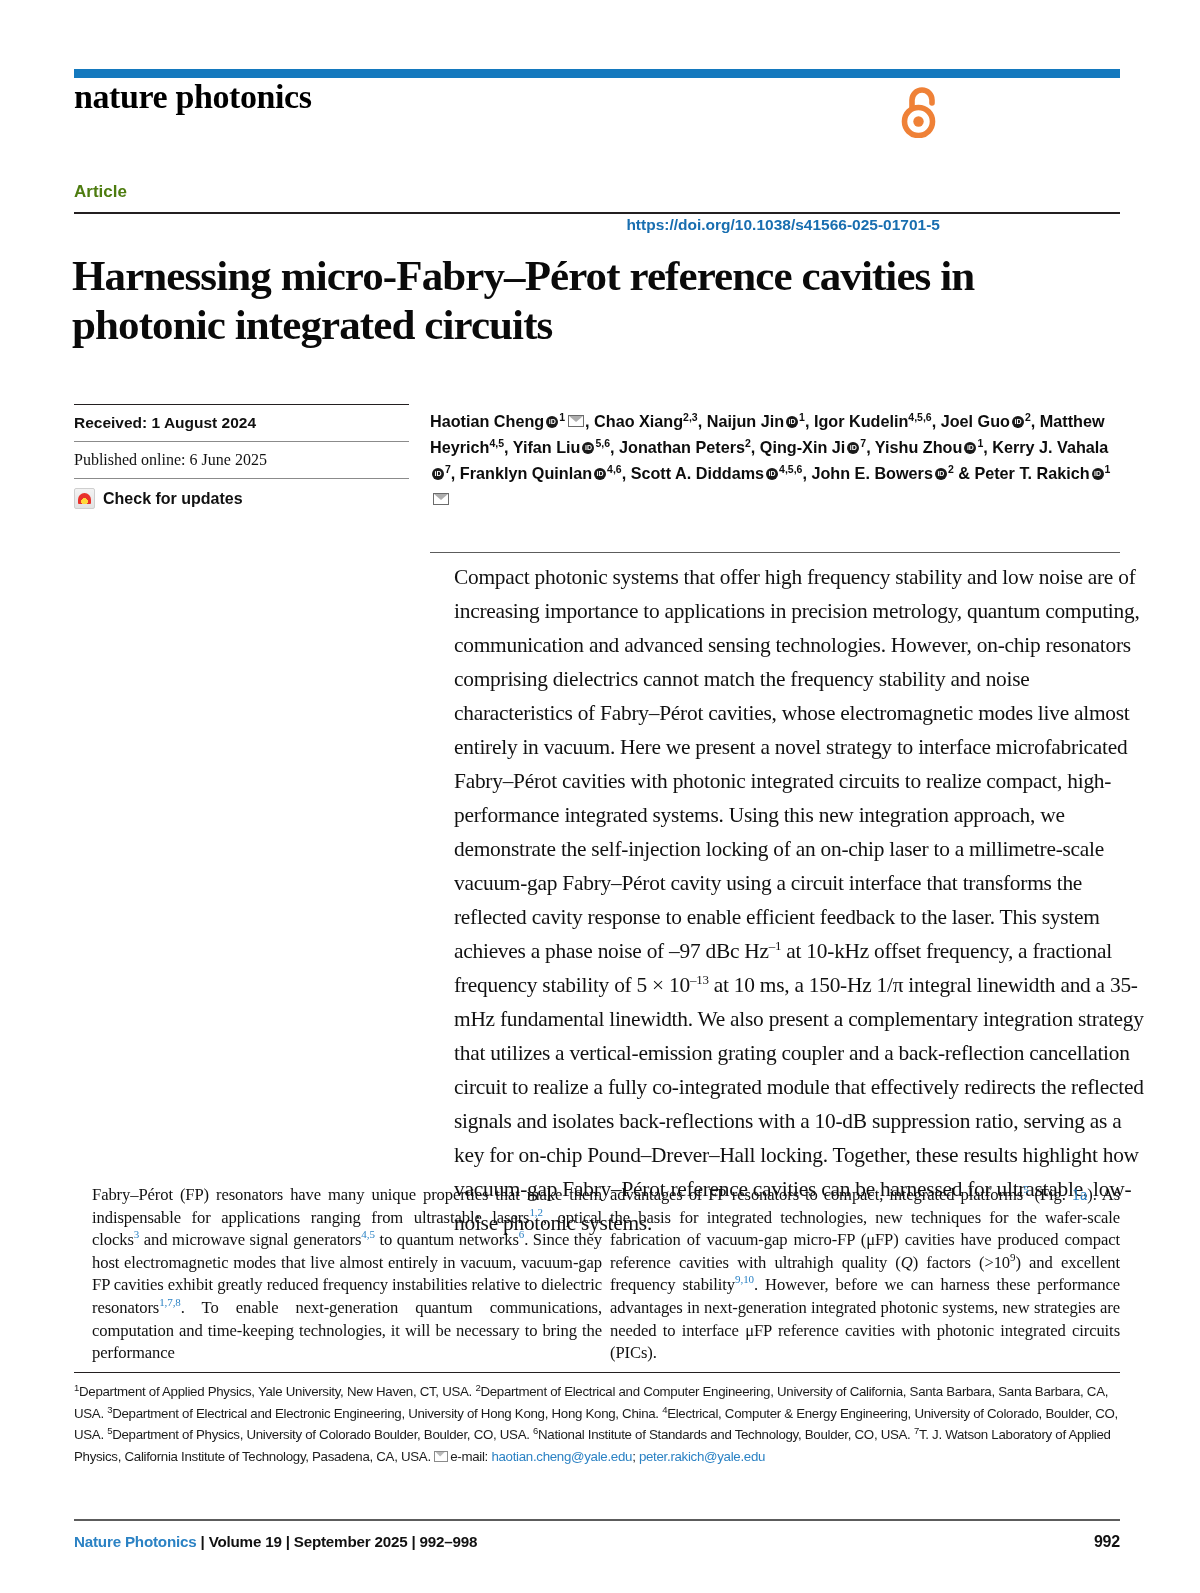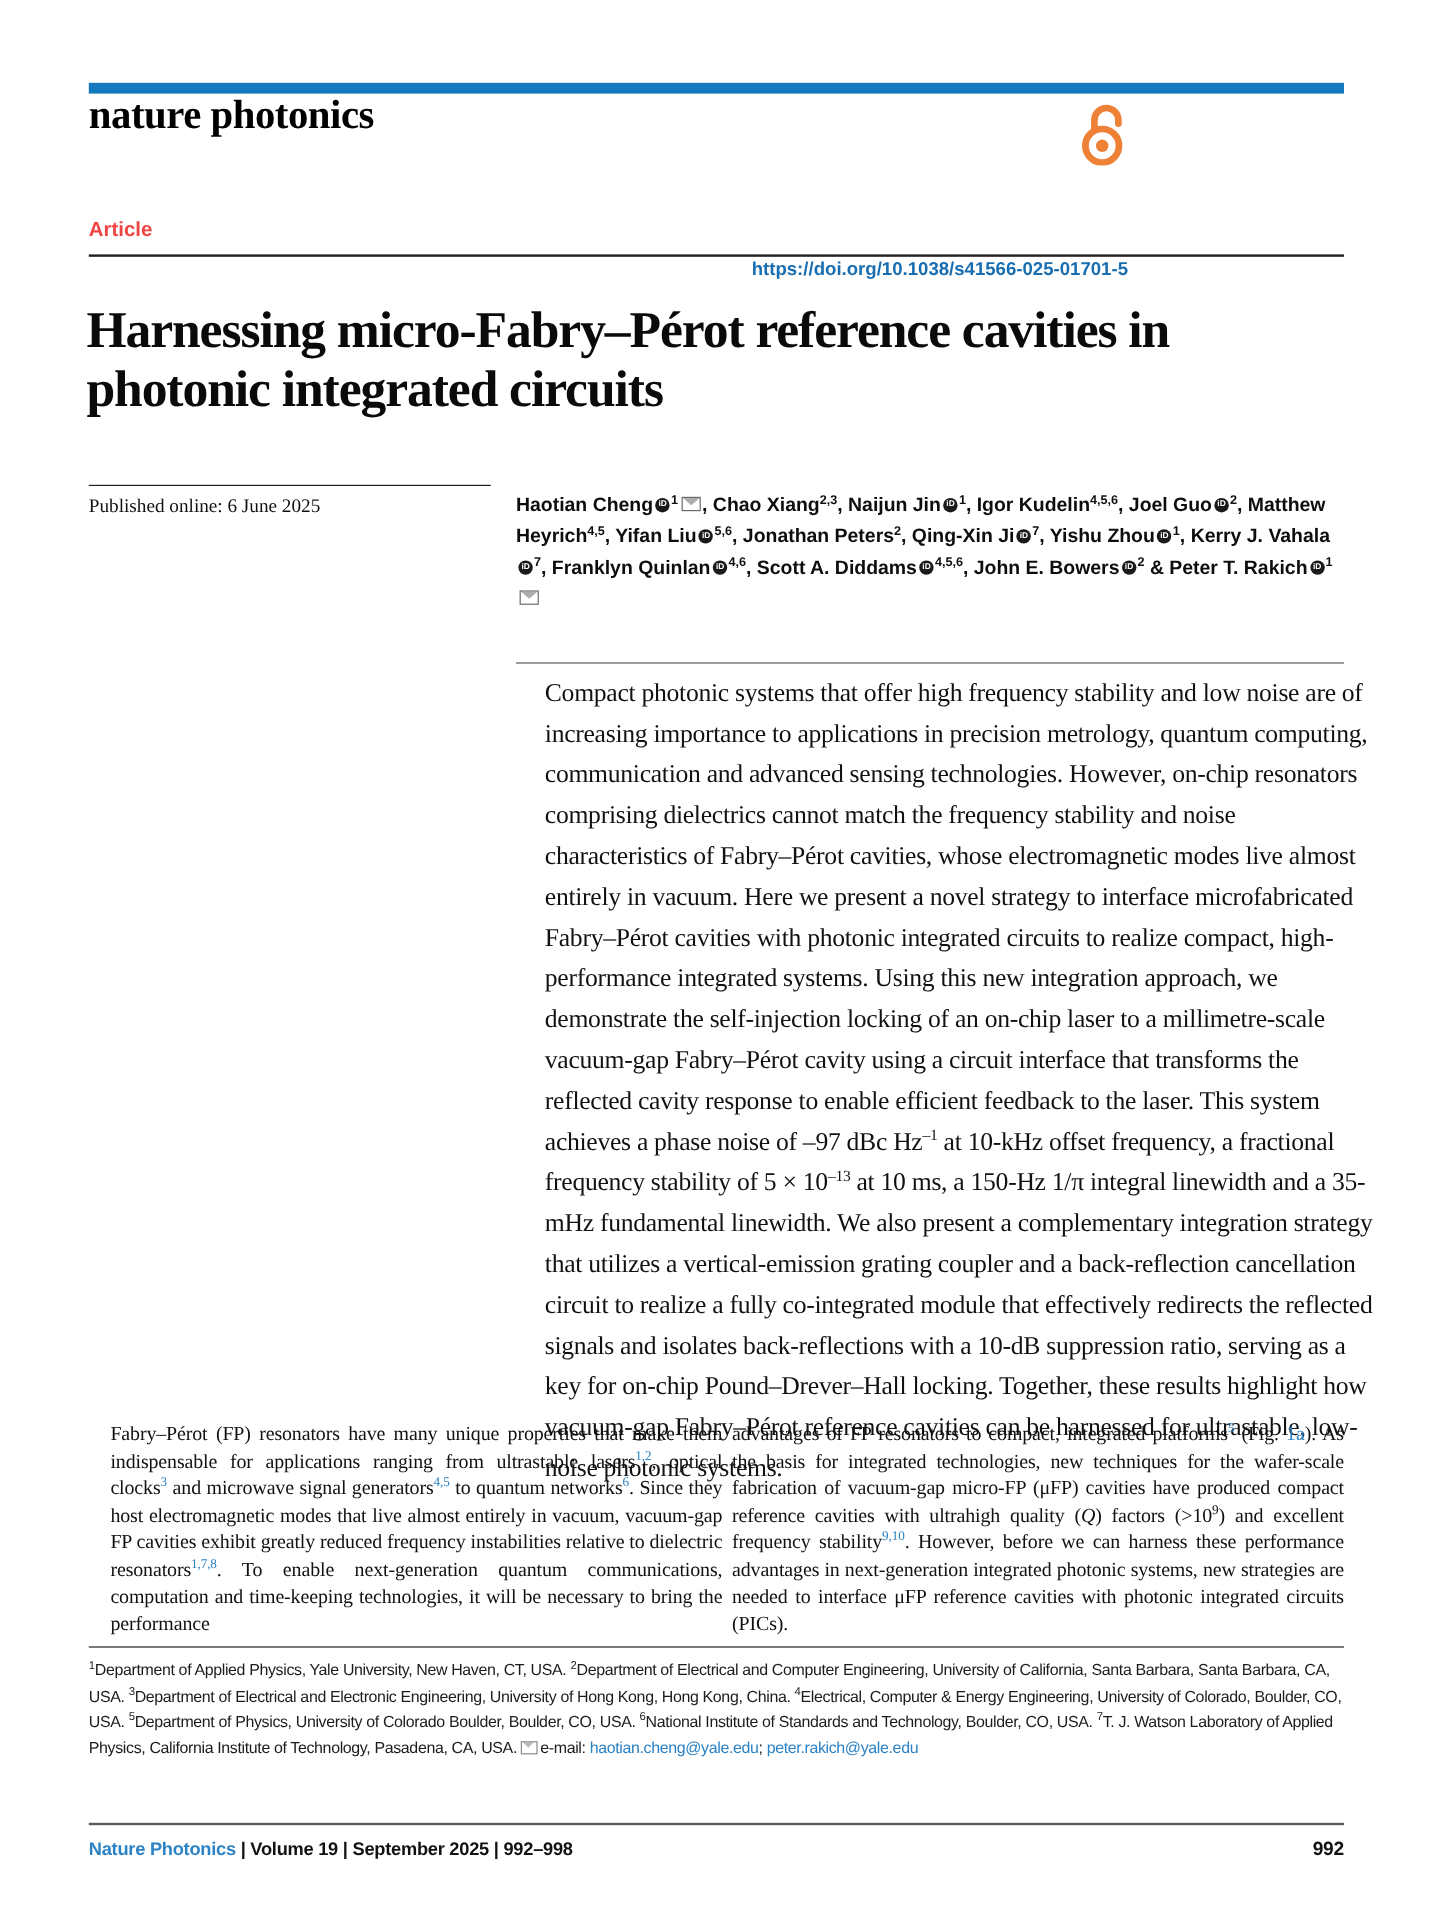--- a/index.html
+++ b/index.html
@@ -45,21 +45,21 @@
     width: 40px; height: 52px;
   }
 
   
   .kicker {
     position: absolute;
     left: 74px; top: 182px;
     font-family: "Liberation Sans", sans-serif;
     font-weight: 700;
     font-size: 17px;
-    color: #ef4444;
+    color: #4d7c0f;
   }
   .doi {
     position: absolute;
     right: 78px; top: 184px;
     font-family: "Liberation Sans", sans-serif;
     font-weight: 700;
     font-size: 15.5px;
     color: #186eb0;
     text-decoration: none;
     white-space: nowrap;
@@ -318,21 +318,28 @@
   </svg>
 
   <div class="kicker">Article</div>
   <a class="doi" href="#">https://doi.org/10.1038/s41566-025-01701-5</a>
   <div class="rule-top"></div>
 
   <h1 class="title">Harnessing micro-Fabry–Pérot reference cavities in photonic integrated circuits</h1>
 
   <div class="meta">
     <div class="meta-row">
+      <span class="meta-sans">Received: 1 August 2024</span>
+    </div>
+    <div class="meta-row">
       <span class="meta-serif">Published online: 6 June 2025</span>
+    </div>
+    <div class="meta-row cfu">
+      <span class="cfu-badge"></span>
+      <span class="cfu-label">Check for updates</span>
     </div>
   </div>
 
   <div class="authors"><span>Haotian Cheng</span><span class="orcid"></span><sup>1</sup><span class="envelope"></span><span>, Chao Xiang</span><sup>2,3</sup><span>, Naijun Jin</span><span class="orcid"></span><sup>1</sup><span>, Igor Kudelin</span><sup>4,5,6</sup><span>, Joel Guo</span><span class="orcid"></span><sup>2</sup>, <span>Matthew Heyrich</span><sup>4,5</sup><span>, Yifan Liu</span><span class="orcid"></span><sup>5,6</sup><span>, Jonathan Peters</span><sup>2</sup><span>, Qing-Xin Ji</span><span class="orcid"></span><sup>7</sup>, <span>Yishu Zhou</span><span class="orcid"></span><sup>1</sup><span>, Kerry J. Vahala</span><span class="orcid"></span><sup>7</sup><span>, Franklyn Quinlan</span><span class="orcid"></span><sup>4,6</sup><span>, Scott A. Diddams</span><span class="orcid"></span><sup>4,5,6</sup>, <span>John E. Bowers</span><span class="orcid"></span><sup>2</sup><span> &amp; Peter T. Rakich</span><span class="orcid"></span><sup>1</sup><span class="envelope"></span></div>
 
   <div class="abs-rule"></div>
   <div class="abstract"><span>Compact photonic systems that offer high frequency stability and low noise are of increasing importance to applications in precision metrology, quantum computing, communication and advanced sensing technologies. However, on-chip resonators comprising dielectrics cannot match the frequency stability and noise characteristics of Fabry–Pérot cavities, whose electromagnetic modes live almost entirely in vacuum. Here we present a novel strategy to interface microfabricated Fabry–Pérot cavities with photonic integrated circuits to realize compact, high-performance integrated systems. Using this new integration approach, we demonstrate the self-injection locking of an on-chip laser to a millimetre-scale vacuum-gap Fabry–Pérot cavity using a circuit interface that transforms the reflected cavity response to enable efficient feedback to the laser. This system achieves a phase noise of –97 dBc Hz</span><sup>–1</sup><span> at 10-kHz offset frequency, a fractional frequency stability of 5 × 10</span><sup>–13</sup><span> at 10 ms, a 150-Hz 1/π integral linewidth and a 35-mHz fundamental linewidth. We also present a complementary integration strategy that utilizes a vertical-emission grating coupler and a back-reflection cancellation circuit to realize a fully co-integrated module that effectively redirects the reflected signals and isolates back-reflections with a 10-dB suppression ratio, serving as a key for on-chip Pound–Drever–Hall locking. Together, these results highlight how vacuum-gap Fabry–Pérot reference cavities can be harnessed for ultrastable, low-noise photonic systems.</span></div>
 
   <div class="col col-left"><span>Fabry–Pérot (FP) resonators have many unique properties that make them indispensable for applications ranging from ultrastable lasers</span><span class="ref">1,2</span><span>, optical clocks</span><span class="ref">3</span><span> and microwave signal generators</span><span class="ref">4,5</span><span> to quantum networks</span><span class="ref">6</span><span>. Since they host electromagnetic modes that live almost entirely in vacuum, vacuum-gap FP cavities exhibit greatly reduced frequency instabilities relative to dielectric resonators</span><span class="ref">1,7,8</span><span>. To enable next-generation quantum communications, computation and time-keeping technologies, it will be necessary to bring the performance</span></div>
 

